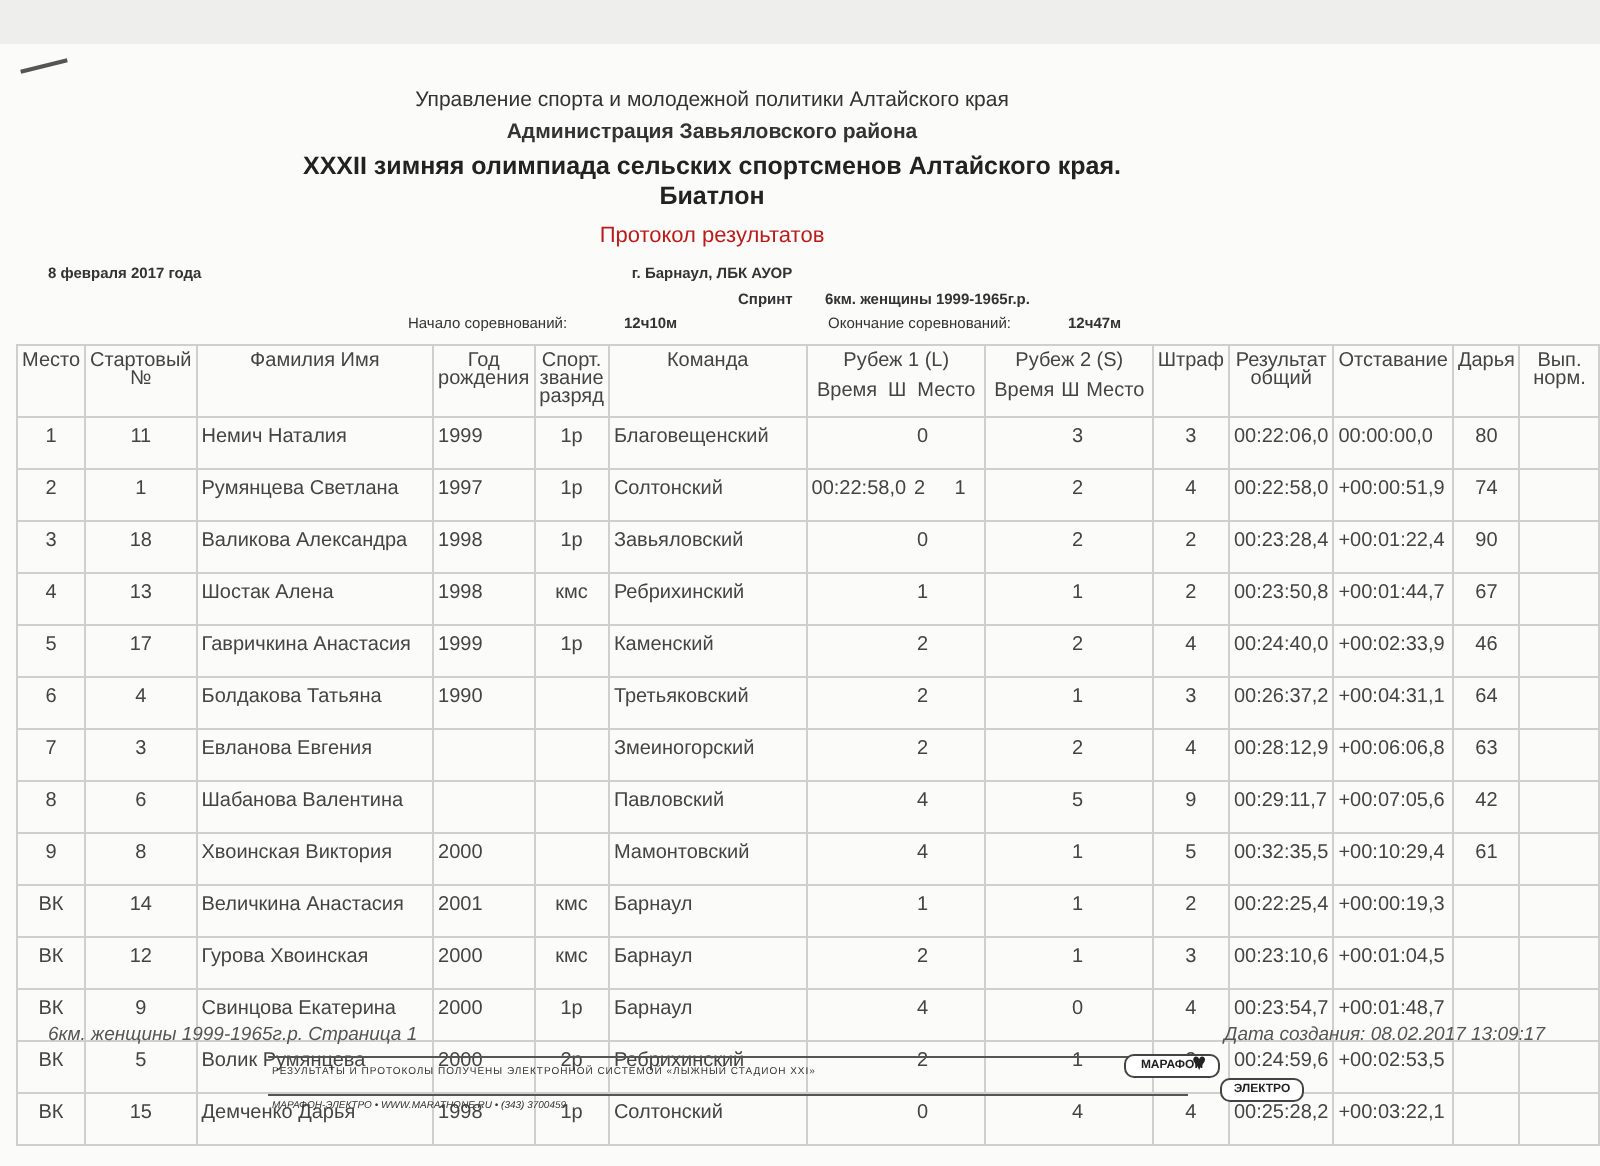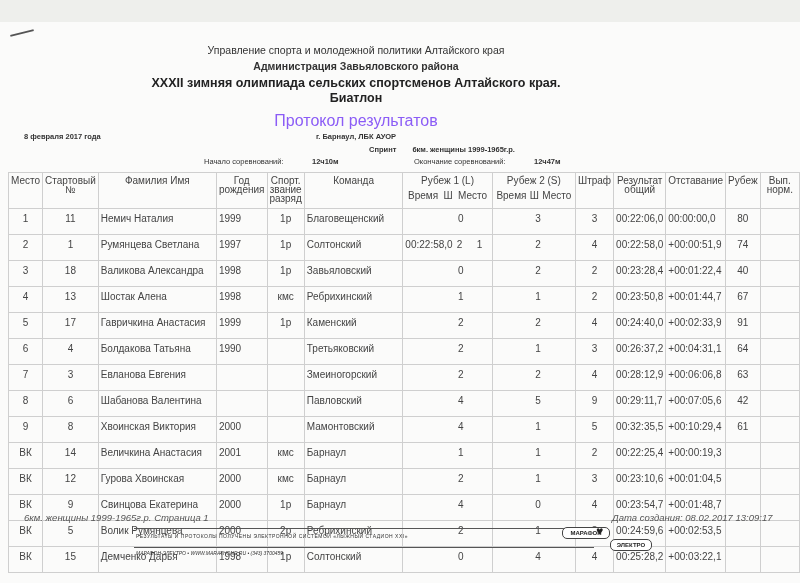--- a/index.html
+++ b/index.html
@@ -7,21 +7,21 @@
     width:800px; height:583px; overflow:hidden; position:relative;
     background:#fbfbfa; font-family:"Liberation Sans", sans-serif; color:#333;
   }
   .topband { position:absolute; left:0; top:0; width:800px; height:22px; background:#eeefec; }
   .pen { position:absolute; left:10px; top:32px; width:24px; height:2px; background:#555; transform:rotate(-14deg); }
   .hdr { position:absolute; left:0; width:712px; text-align:center; color:#333; }
   .h1 { top:44px; font-size:10.5px; }
   .h2 { top:60px; font-size:10.5px;font-weight:bold; }
   .h3 { top:76px; font-size:12.5px; font-weight:bold; color:#222; }
   .h4 { top:91px; font-size:12.5px; font-weight:bold; color:#222; }
-  .h5 { top:112px; font-size:16px; color:#8b5cf6; }
+  .h5 { top:112px; font-size:11px; color:#b91c1c; }
   .h6 { top:132px; font-size:7.5px; font-weight:bold; }
   .date { position:absolute; left:24px; top:132px; font-size:7.5px; font-weight:bold; }
   .sprint { position:absolute; top:145px; left:369px; font-size:7.5px; font-weight:bold; }
   .sprint span { margin-right:14px; }
   .start-lbl { position:absolute; top:157px; left:204px; font-size:7.5px; }
   .start-val { position:absolute; top:157px; left:312px; font-size:7.5px; font-weight:bold; }
   .end-lbl { position:absolute; top:157px; left:414px; font-size:7.5px; }
   .end-val { position:absolute; top:157px; left:534px; font-size:7.5px; font-weight:bold; }
 
   table.res {
@@ -109,21 +109,21 @@
         <div>Рубеж 2 (S)</div>
         <div class="sub">
             <span>Время</span>
             <span>Ш</span>
             <span>Место</span>
           </div>
       </th>
       <th>Штраф</th>
       <th>Результат общий</th>
       <th>Отставание</th>
-      <th>Рубеж</th>
+      <th>Дарья</th>
       <th>Вып. норм.</th>
     </tr>
   </thead>
   <tbody id="rows">
       <tr>
         <td class="c b">1</td>
         <td class="c">11</td>
         <td>Немич Наталия</td>
         <td>1999</td>
         <td class="c">1р</td>
@@ -168,21 +168,21 @@
         <td>Завьяловский</td>
         <td style="border-right: none;"></td>
         <td class="c" style="text-align: center; border-left: none; border-right: none;">0</td>
         <td class="c b" style="border-left: none;"></td>
         <td style="border-right: none;"></td>
         <td class="c" style="border-left: none; border-right: none;">2</td>
         <td class="c" style="border-left: none;"></td>
         <td class="c">2</td>
         <td>00:23:28,4</td>
         <td>+00:01:22,4</td>
-        <td class="c">40</td>
+        <td class="c">90</td>
         <td></td>
       </tr>
       <tr>
         <td class="c b">4</td>
         <td class="c">13</td>
         <td>Шостак Алена</td>
         <td>1998</td>
         <td class="c">кмс</td>
         <td>Ребрихинский</td>
         <td style="border-right: none;"></td>
@@ -206,21 +206,21 @@
         <td>Каменский</td>
         <td style="border-right: none;"></td>
         <td class="c" style="text-align: center; border-left: none; border-right: none;">2</td>
         <td class="c b" style="border-left: none;"></td>
         <td style="border-right: none;"></td>
         <td class="c" style="border-left: none; border-right: none;">2</td>
         <td class="c" style="border-left: none;"></td>
         <td class="c">4</td>
         <td>00:24:40,0</td>
         <td>+00:02:33,9</td>
-        <td class="c">91</td>
+        <td class="c">46</td>
         <td></td>
       </tr>
       <tr>
         <td class="c b">6</td>
         <td class="c">4</td>
         <td>Болдакова Татьяна</td>
         <td>1990</td>
         <td class="c"></td>
         <td>Третьяковский</td>
         <td style="border-right: none;"></td>

